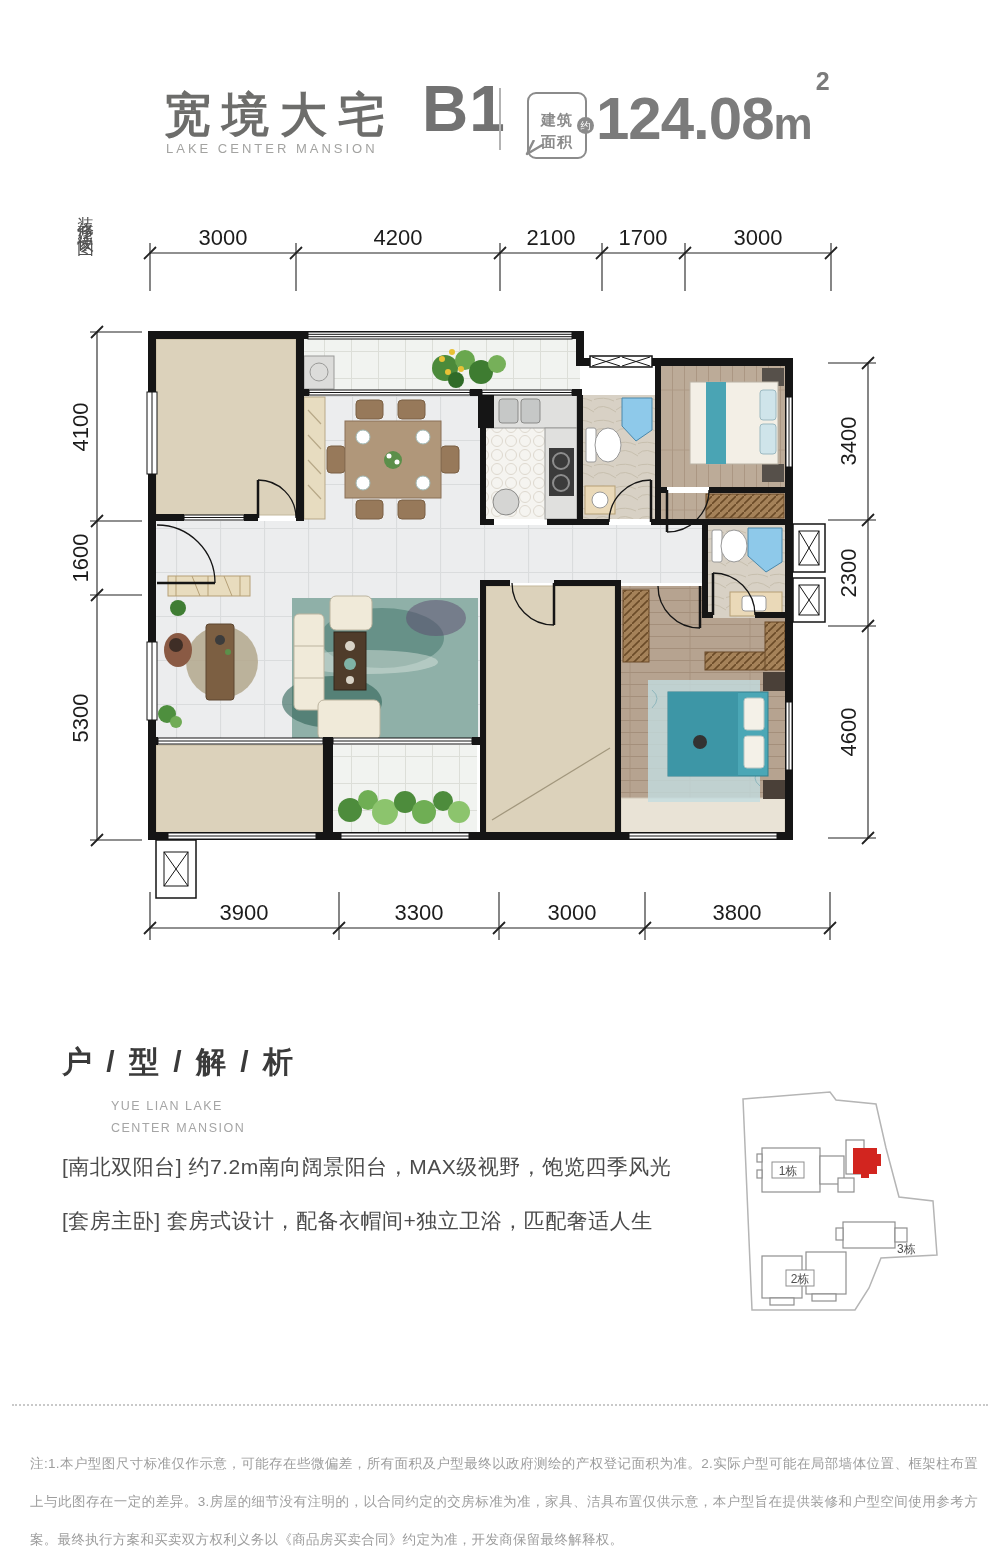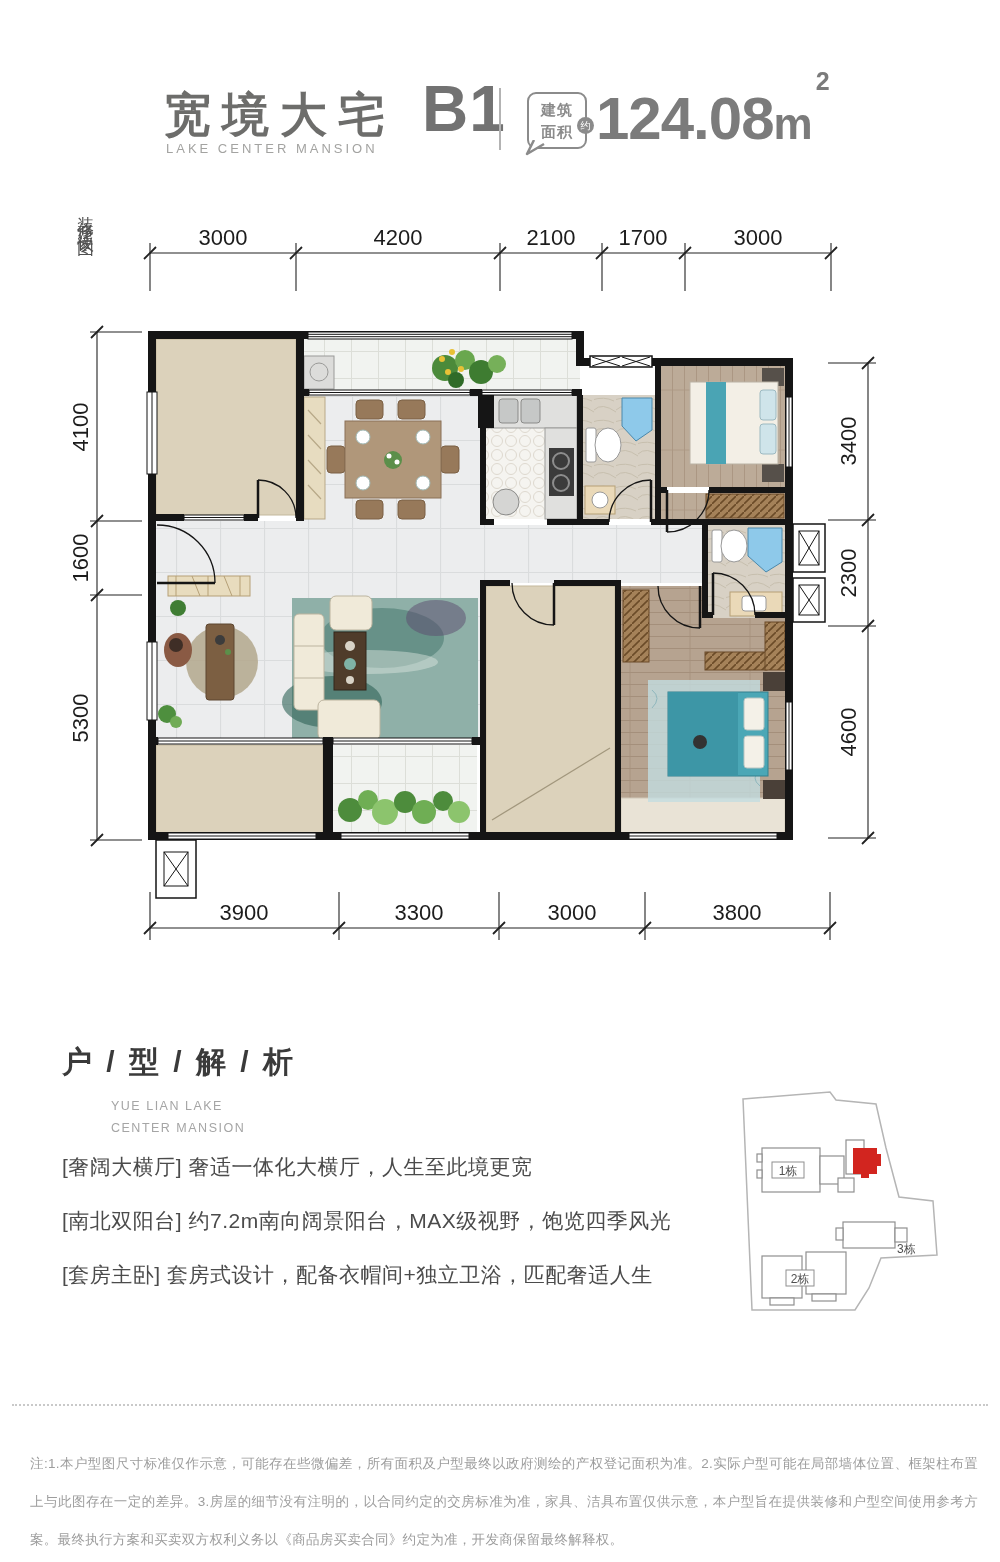--- a/index.html
+++ b/index.html
@@ -8,21 +8,21 @@
     font-family:"Liberation Sans","DejaVu Sans",sans-serif;
   }
   .abs{position:absolute;}
   
   .title{left:164px;top:84px;font-size:47px;font-weight:700;color:#6d6d6b;
     letter-spacing:11px;font-family:"DejaVu Serif","Liberation Serif",serif;}
   .subtitle{left:166px;top:141px;font-size:13px;color:#a3a3a1;letter-spacing:3px;text-align:center;}
   .unit-name{left:422px;top:72px;font-size:64px;font-weight:700;color:#727272;letter-spacing:1px;}
   .vline{left:499px;top:88px;width:2px;height:62px;background:#b3b3b3;}
   .area-tag{left:527px;top:92px;width:56px;height:48px;border:2.5px solid #8b8b8b;border-radius:9px;
-    color:#8b8b8b;font-size:15px;font-weight:700;text-align:center;line-height:22px;padding-top:5px;letter-spacing:1px;}
+    color:#8b8b8b;font-size:15px;font-weight:700;text-align:center;line-height:22px;padding-top:15px;letter-spacing:1px;}
   .tag-tail{left:524px;top:140px;}
   .approx{left:577px;top:117px;width:17px;height:17px;border-radius:50%;background:#8b8b8b;color:#fff;
     font-size:10px;line-height:17px;text-align:center;}
   .area-value{left:596px;top:84px;font-size:60px;font-weight:700;color:#7b7b7b;letter-spacing:-1px;}
   .area-value .mu{font-size:44px;letter-spacing:0;}
   .area-value sup{font-size:25px;position:relative;top:-28px;left:3px;}
   
   .side-note{left:75px;top:203px;width:22px;font-size:17px;color:#4f4f4f;
     writing-mode:vertical-rl;text-orientation:upright;letter-spacing:6px;}
   
@@ -416,21 +416,20 @@
     <text class="dim" x="737" y="920" text-anchor="middle">3800</text>
   </g>
 </svg>
 
 <div class="abs an-heading">户 / 型 / 解 / 析</div>
 <div class="abs an-sub">
   <div>YUE LIAN LAKE</div>
   <div>CENTER MANSION</div>
 </div>
 <div class="abs an-points">
-  <div class="pt">[奢阔大横厅] 奢适一体化大横厅，人生至此境更宽</div>
   <div class="pt">[南北双阳台] 约7.2m南向阔景阳台，MAX级视野，饱览四季风光</div>
   <div class="pt">[套房主卧] 套房式设计，配备衣帽间+独立卫浴，匹配奢适人生</div>
 </div>
 
 <svg class="abs" style="left:725px;top:1080px" width="275" height="245" viewBox="725 1080 275 245">
   <path d="M743 1099 L830 1092 L836 1100 L876 1104 L886 1148 L899 1197 L933 1201 L937 1255 L881 1258 L869 1288 L855 1310 L752 1310 Z" fill="#ffffff" stroke="#b5b5b5" stroke-width="1.5"></path>
   <g fill="#fff" stroke="#8f8f8f" stroke-width="1.2">
     <g>
       <rect x="762" y="1148" width="58" height="44"></rect>
       <rect x="820" y="1156" width="24" height="28"></rect>

